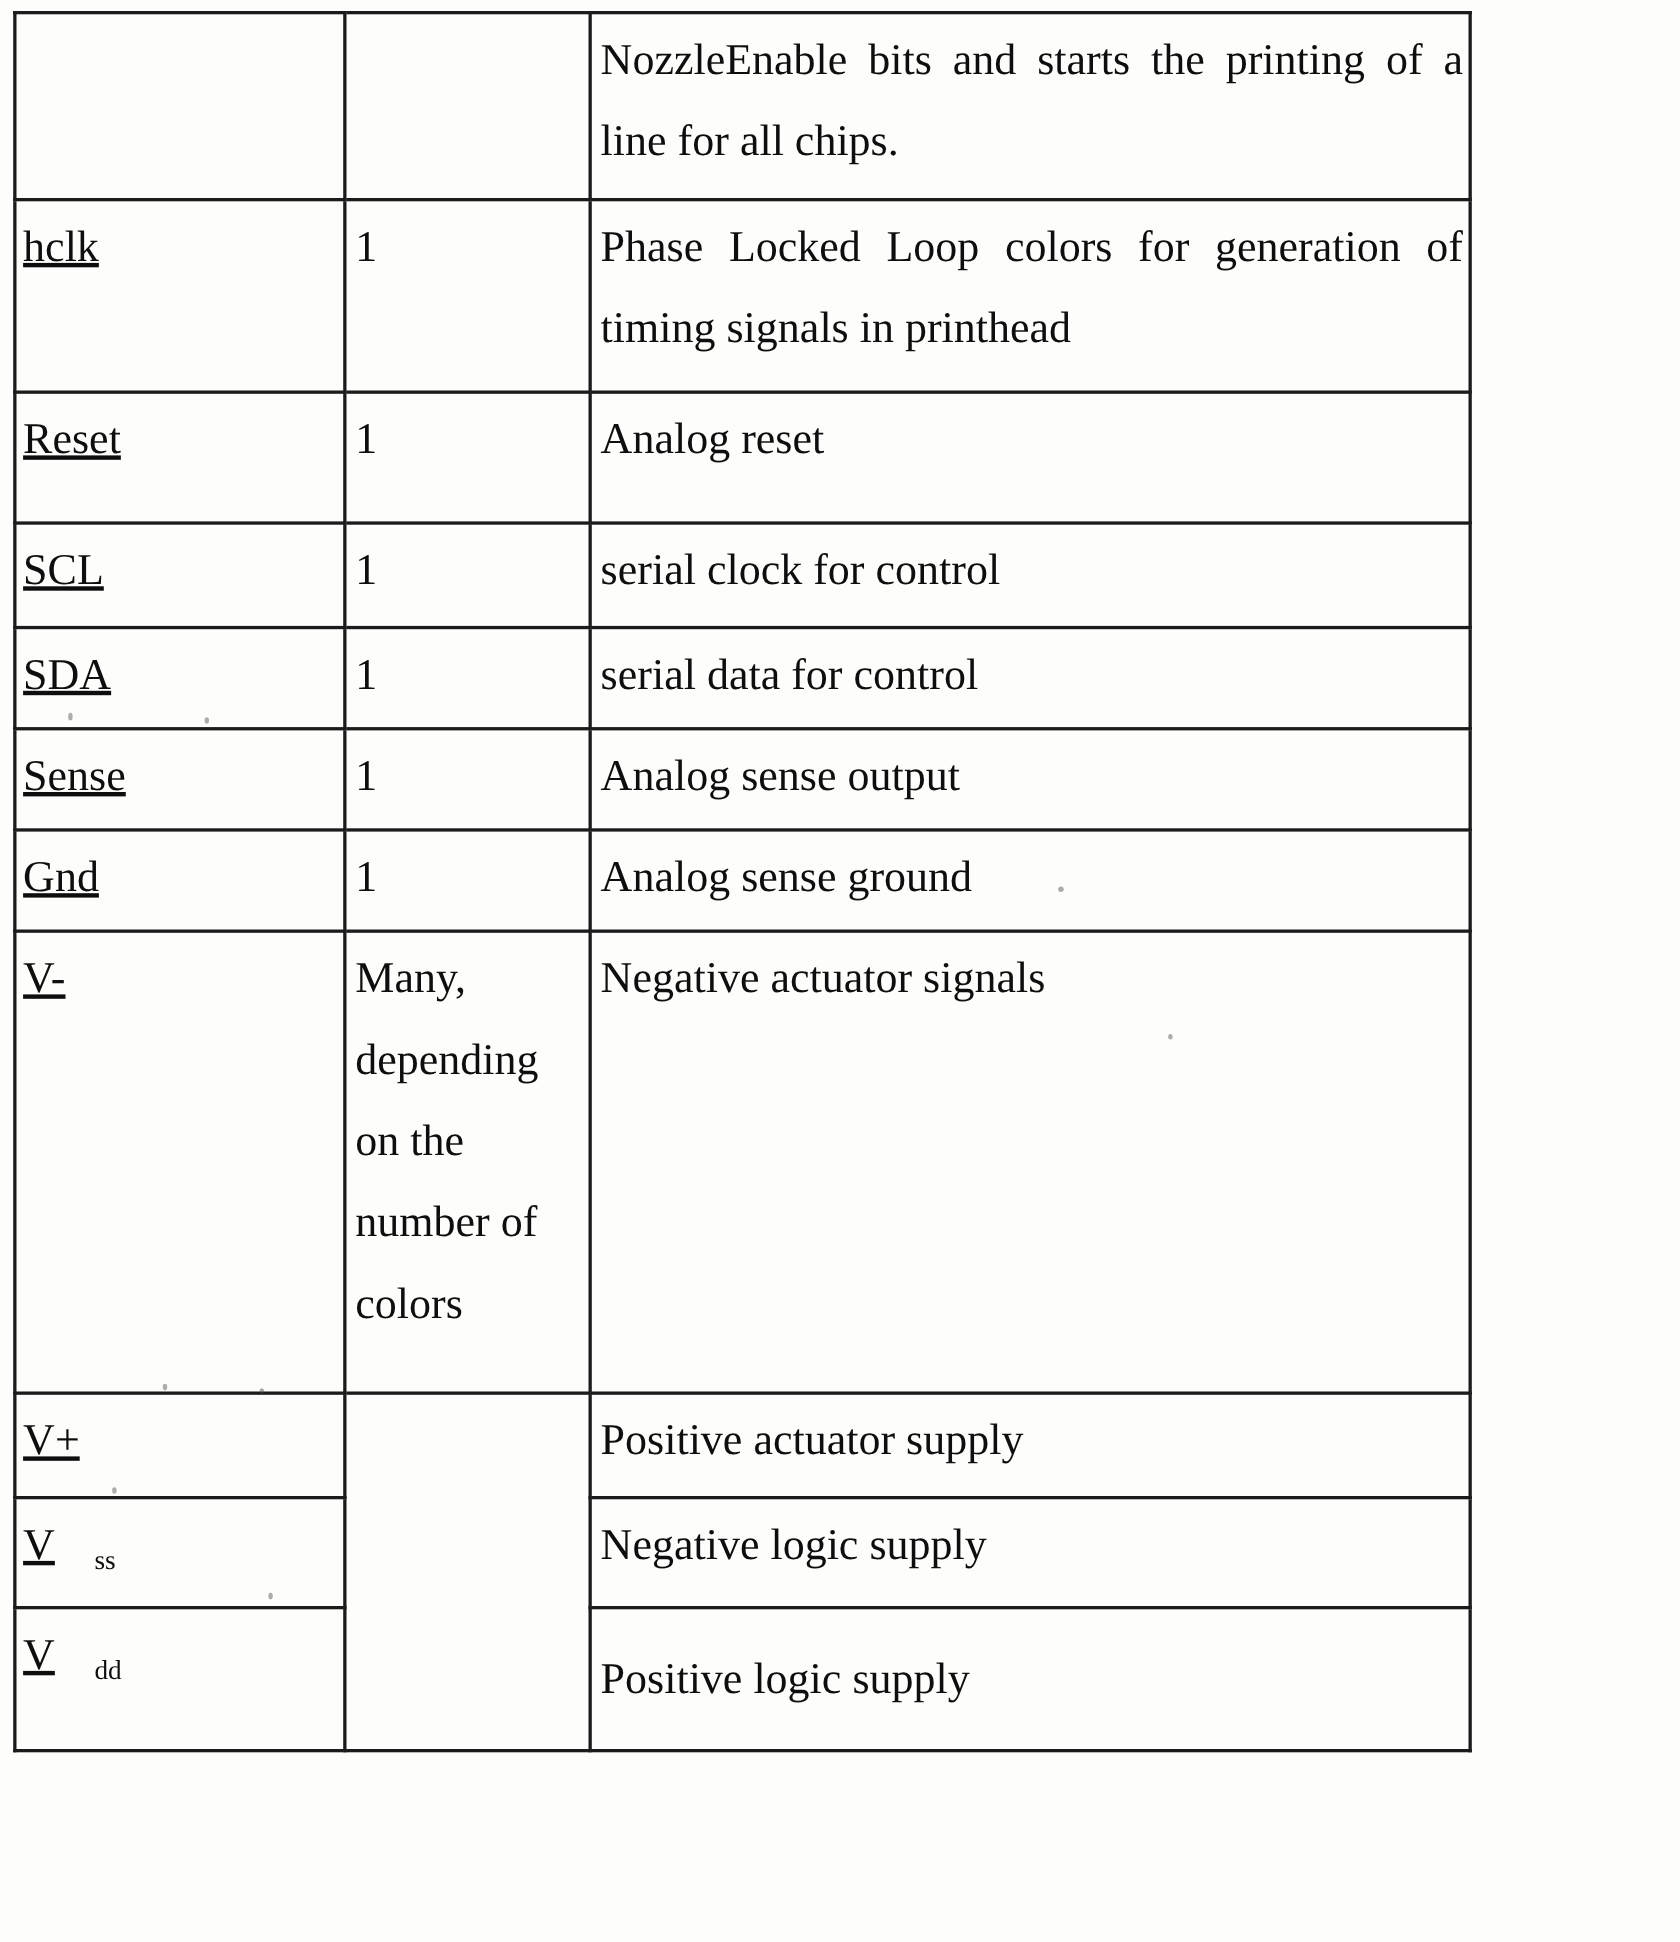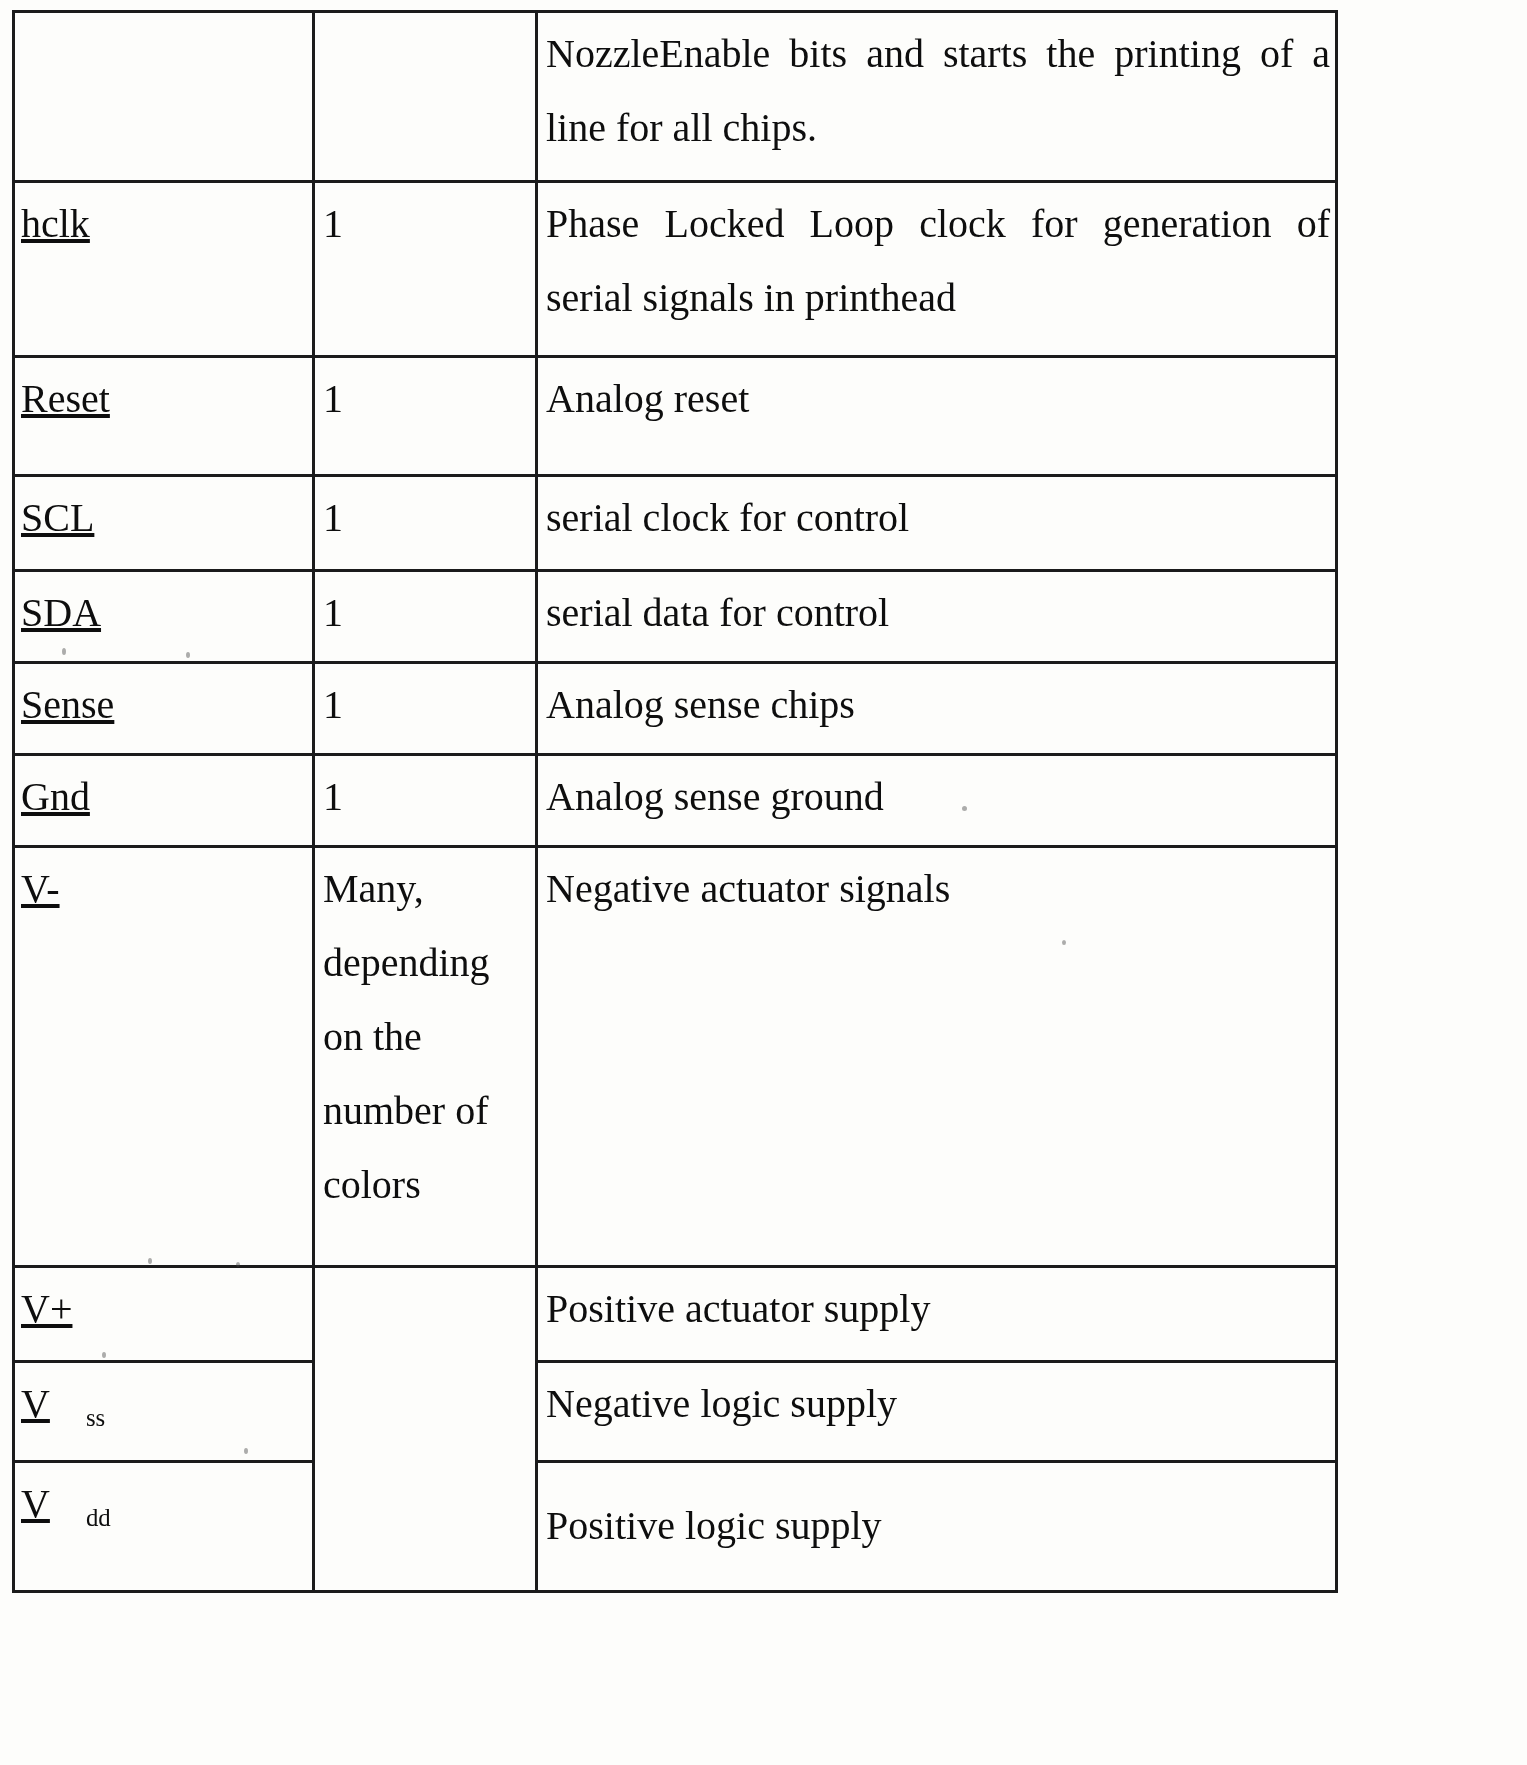--- a/index.html
+++ b/index.html
@@ -53,21 +53,21 @@
 
       <tr style="height:170px">
         <td class="sig"><span></span></td>
         <td class="cnt"></td>
         <td class="desc">NozzleEnable bits and starts the printing of a line for all chips.</td>
       </tr>
 
       <tr style="height:175px">
         <td class="sig"><span>hclk</span></td>
         <td class="cnt">1</td>
-        <td class="desc">Phase Locked Loop clock for generation of serial signals in printhead</td>
+        <td class="desc">Phase Locked Loop colors for generation of timing signals in printhead</td>
       </tr>
 
       <tr style="height:119px">
         <td class="sig"><span>Reset</span></td>
         <td class="cnt">1</td>
         <td class="desc">Analog reset</td>
       </tr>
 
       <tr style="height:95px">
         <td class="sig"><span>SCL</span></td>
@@ -77,21 +77,21 @@
 
       <tr style="height:92px">
         <td class="sig"><span>SDA</span></td>
         <td class="cnt">1</td>
         <td class="desc">serial data for control</td>
       </tr>
 
       <tr style="height:92px">
         <td class="sig"><span>Sense</span></td>
         <td class="cnt">1</td>
-        <td class="desc">Analog sense chips</td>
+        <td class="desc">Analog sense output</td>
       </tr>
 
       <tr style="height:92px">
         <td class="sig"><span>Gnd</span></td>
         <td class="cnt">1</td>
         <td class="desc">Analog sense ground</td>
       </tr>
 
       <tr style="height:420px">
         <td class="sig"><span>V-</span></td>

